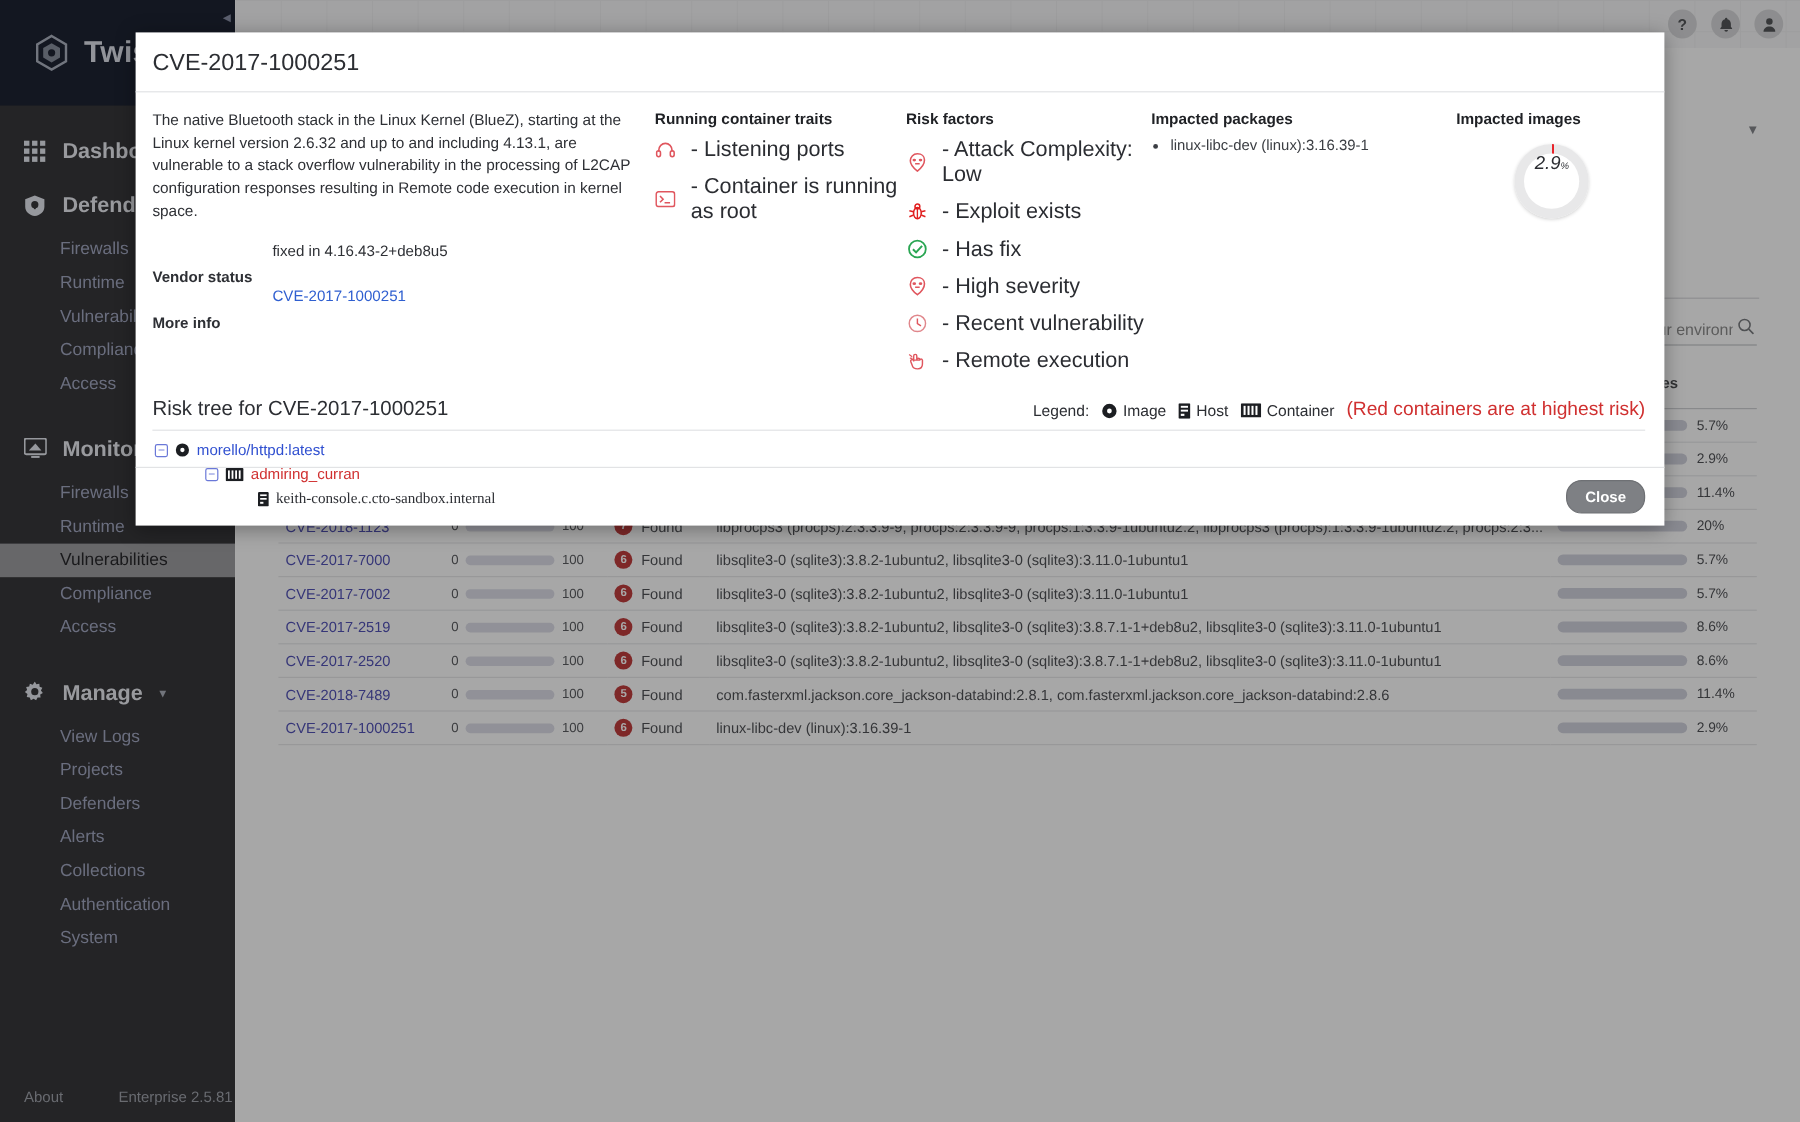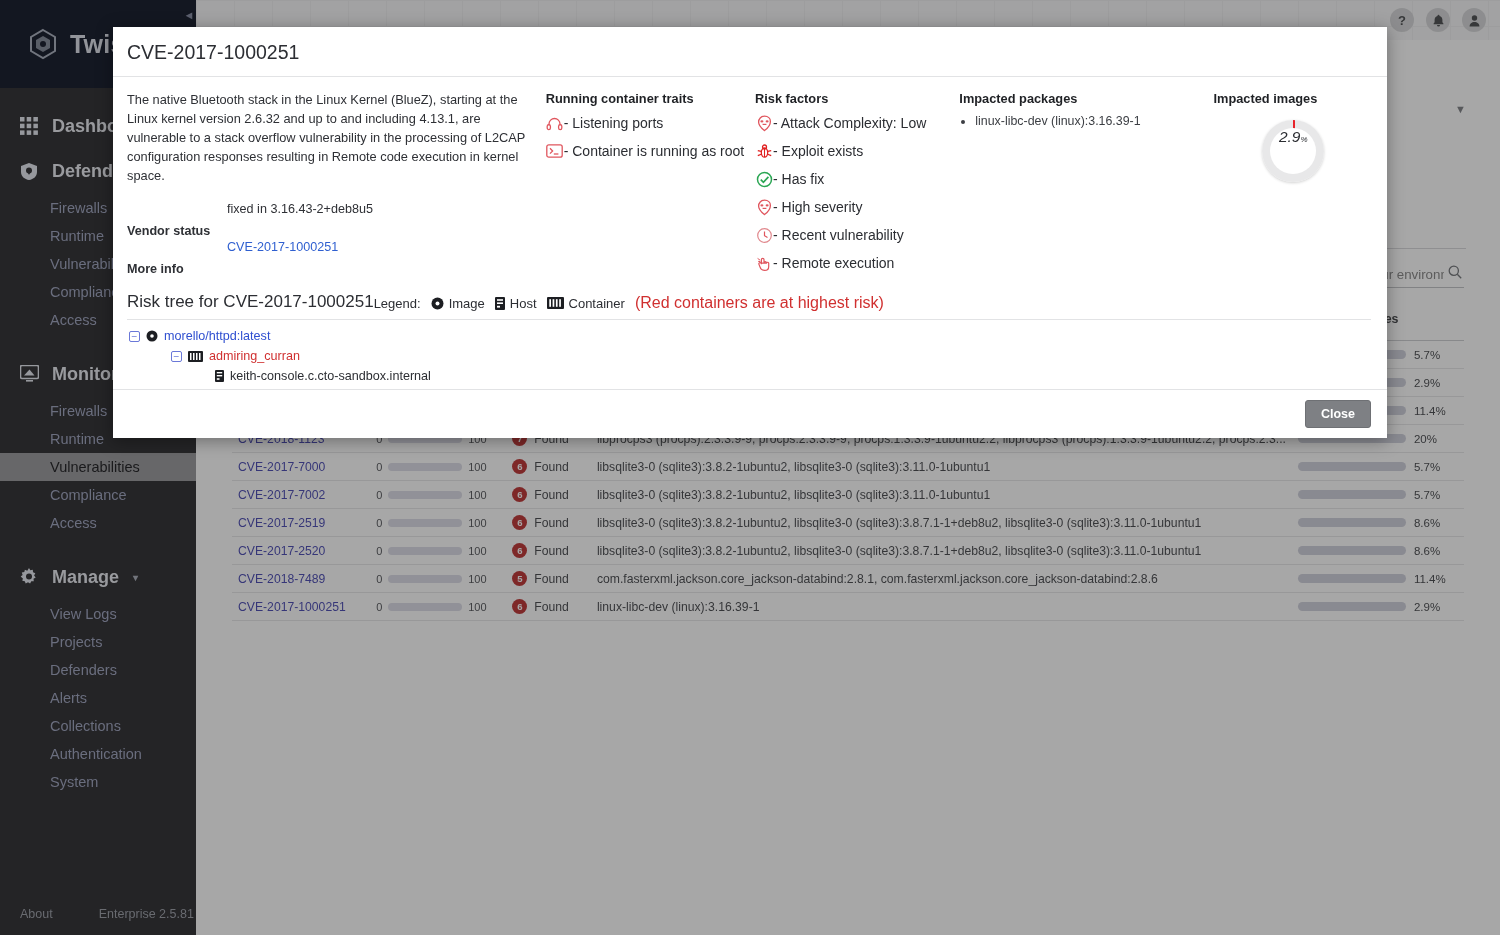--- a/index.html
+++ b/index.html
@@ -128,64 +128,64 @@
   .col-desc { width: 420px; padding-right: 18px; }
   .desc-text { font-size: 12.8px; color: #2e3035; line-height: 1.48; }
   .vendor-table { margin-top: 16px; font-size: 12.6px; color: #2e3035; }
   .vendor-row { display: flex; margin-bottom: 2px; }
   .vendor-key { width: 100px; font-weight: bold; margin-top: 22px; }
   .vendor-val a { color: #2f5fd0; text-decoration: none; }
   .col-traits { width: 210px; }
   .col-risk { width: 205px; }
   .col-pkgs { width: 255px; }
   .col-images { width: 160px; }
-  .fact-row { display: flex; align-items: center; gap: 0; font-size: 14px; color: #2b2d32; margin-bottom: 10px; }
+  .fact-row { display: flex; align-items: center; gap: 12px; font-size: 18px; color: #2b2d32; margin-bottom: 10px; }
   .fact-icon { width: 18px; height: 18px; flex: none; display:flex; align-items:center; justify-content:center; }
   .pkg-list { font-size: 12.4px; color: #3b3e43; }
   .pkg-list li { margin-left: 16px; }
   .gauge-wrap { display: flex; justify-content: center; margin-top: 14px; font-style: italic; }
   .gauge {
     width: 62px; height: 62px; border-radius: 50%;
     background: conic-gradient(#e8232a 0deg 4deg, #e8e8e9 4deg 360deg);
     display: flex; align-items: center; justify-content: center;
     box-shadow: 0 1px 3px rgba(0,0,0,.18);
   }
   .gauge-inner {
     width: 46px; height: 46px; border-radius: 50%; background: #fff;
     display: flex; align-items: baseline; justify-content: center;
     font-size: 15.5px; color: #2b2d32;
   }
   .gauge-pct { font-size: 8px; }
 
   .risk-tree-sec { padding: 10px 16px 0 14px; }
-  .rt-head { display: flex; align-items: flex-end; }
+  .rt-head { display: flex; align-items: flex-end; justify-content: space-between; }
   .rt-title { font-size: 17px; color: #2c2e33; }
   .legend { display: flex; align-items: center; gap: 10px; font-size: 13px; color: #2c2e33; }
   .legend-item { display: flex; align-items: center; gap: 5px; }
   .legend-note { color: #d03030; font-size: 16px; }
   .rt-rule { border-bottom: 1px solid #e2e3e5; margin: 7px 0 9px 0; }
   .tree-row { display: flex; align-items: center; gap: 6px; font-size: 12.6px; margin-bottom: 6px;}
   .toggle {
     width: 11px; height: 11px; border: 1px solid #6a78d8; color: #6a78d8;
     font-size: 10px; line-height: 9px; text-align: center; border-radius: 2px; flex:none;
   }
   .tree-l1 { padding-left: 2px; }
   .tree-l2 { padding-left: 44px; }
-  .tree-l3 { padding-left: 88px; }
+  .tree-l3 { padding-left: 88px; font-family: Liberation Serif, serif; }
   .t-image { color: #2f4fd0; }
   .t-container { color: #d03030; }
   .t-host { color: #2c2e33; }
 
   .modal-foot {
     position: absolute; left: 0; right: 0; bottom: 0; height: 49px;
     border-top: 1px solid #e2e3e5; display: flex; align-items: center; justify-content: flex-end;
     padding-right: 16px;
   }
   .btn-close {
-    background: #7e8084; color: #fff; border: 1px solid #6e7074; border-radius: 3px;
+    background: #7e8084; color: #fff; border: 1px solid #6e7074; border-radius: 13px;
     font-size: 12.5px; font-weight: bold; padding: 6px 15px;
     font-family: "Liberation Sans", sans-serif;
   }
   svg { display: block; }
 </style>
 </head>
 <body>
 
 <div id="root">
 
@@ -613,21 +613,21 @@
       <div class="modal-title">CVE-2017-1000251</div>
     </div>
 
     <div class="modal-body">
 
       <div class="col-desc">
         <div class="desc-text">The native Bluetooth stack in the Linux Kernel (BlueZ), starting at the Linux kernel version 2.6.32 and up to and including 4.13.1, are vulnerable to a stack overflow vulnerability in the processing of L2CAP configuration responses resulting in Remote code execution in kernel space.</div>
         <div class="vendor-table">
           <div class="vendor-row">
             <span class="vendor-key">Vendor status</span>
-            <span class="vendor-val">fixed in 3.16.43-2+deb8u5</span>
+            <span class="vendor-val">fixed in 4.16.43-2+deb8u5</span>
           </div>
           <div class="vendor-row">
             <span class="vendor-key">More info</span>
             <span class="vendor-val"><a href="#">CVE-2017-1000251</a></span>
           </div>
         </div>
       </div>
 
       <div class="col-traits">
         <div class="col-h">Running container traits</div>

